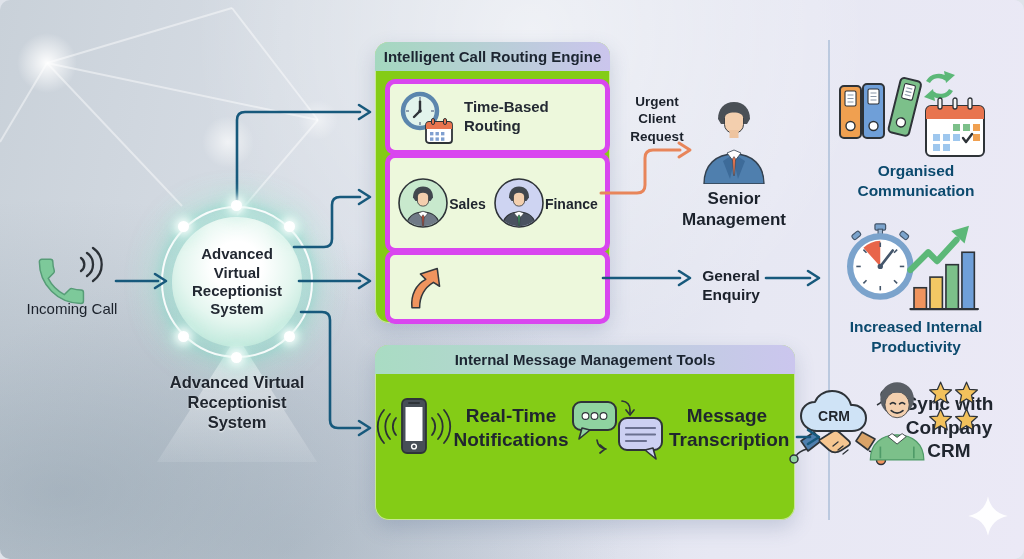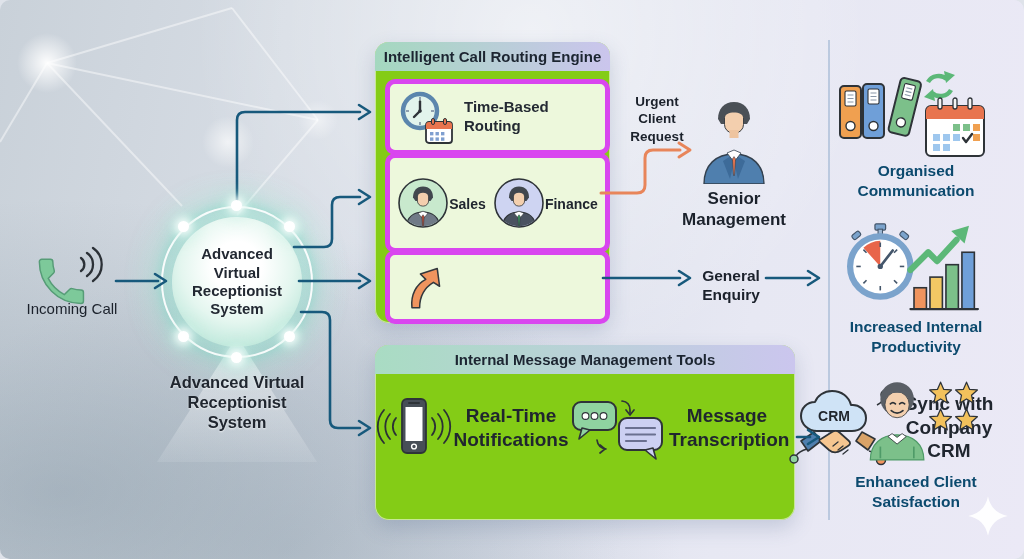--- a/index.html
+++ b/index.html
@@ -419,18 +419,17 @@
         <path d="M30 82 v14"></path>
         <path d="M70 82 v14"></path>
       </g>
     <g fill="#f2c15c" stroke="#2e3338" stroke-width="1.5" stroke-linejoin="round">
       <path transform="translate(102,18)" d="M0,-13 L3.8,-4.3 L13,-3.7 L6,2.6 L8,12 L0,7 L-8,12 L-6,2.6 L-13,-3.7 L-3.8,-4.3 Z"></path>
       <path transform="translate(133,18)" d="M0,-13 L3.8,-4.3 L13,-3.7 L6,2.6 L8,12 L0,7 L-8,12 L-6,2.6 L-13,-3.7 L-3.8,-4.3 Z"></path>
       <path transform="translate(102,50)" d="M0,-13 L3.8,-4.3 L13,-3.7 L6,2.6 L8,12 L0,7 L-8,12 L-6,2.6 L-13,-3.7 L-3.8,-4.3 Z"></path>
       <path transform="translate(133,50)" d="M0,-13 L3.8,-4.3 L13,-3.7 L6,2.6 L8,12 L0,7 L-8,12 L-6,2.6 L-13,-3.7 L-3.8,-4.3 Z"></path>
     </g>
   </svg>
-  <div class="abs benefit-label" style="top:472px;">Enhanced Client Satisfaction</div>
 
   <svg class="abs icon" style="left:966px;top:494px;" width="44" height="44" viewBox="0 0 40 40">
     <path d="M20 2 C22 12 28 18 38 20 C28 22 22 28 20 38 C18 28 12 22 2 20 C12 18 18 12 20 2 Z" fill="rgba(255,255,255,.92)"></path>
   </svg>
 </div>
 
 </body></html>

